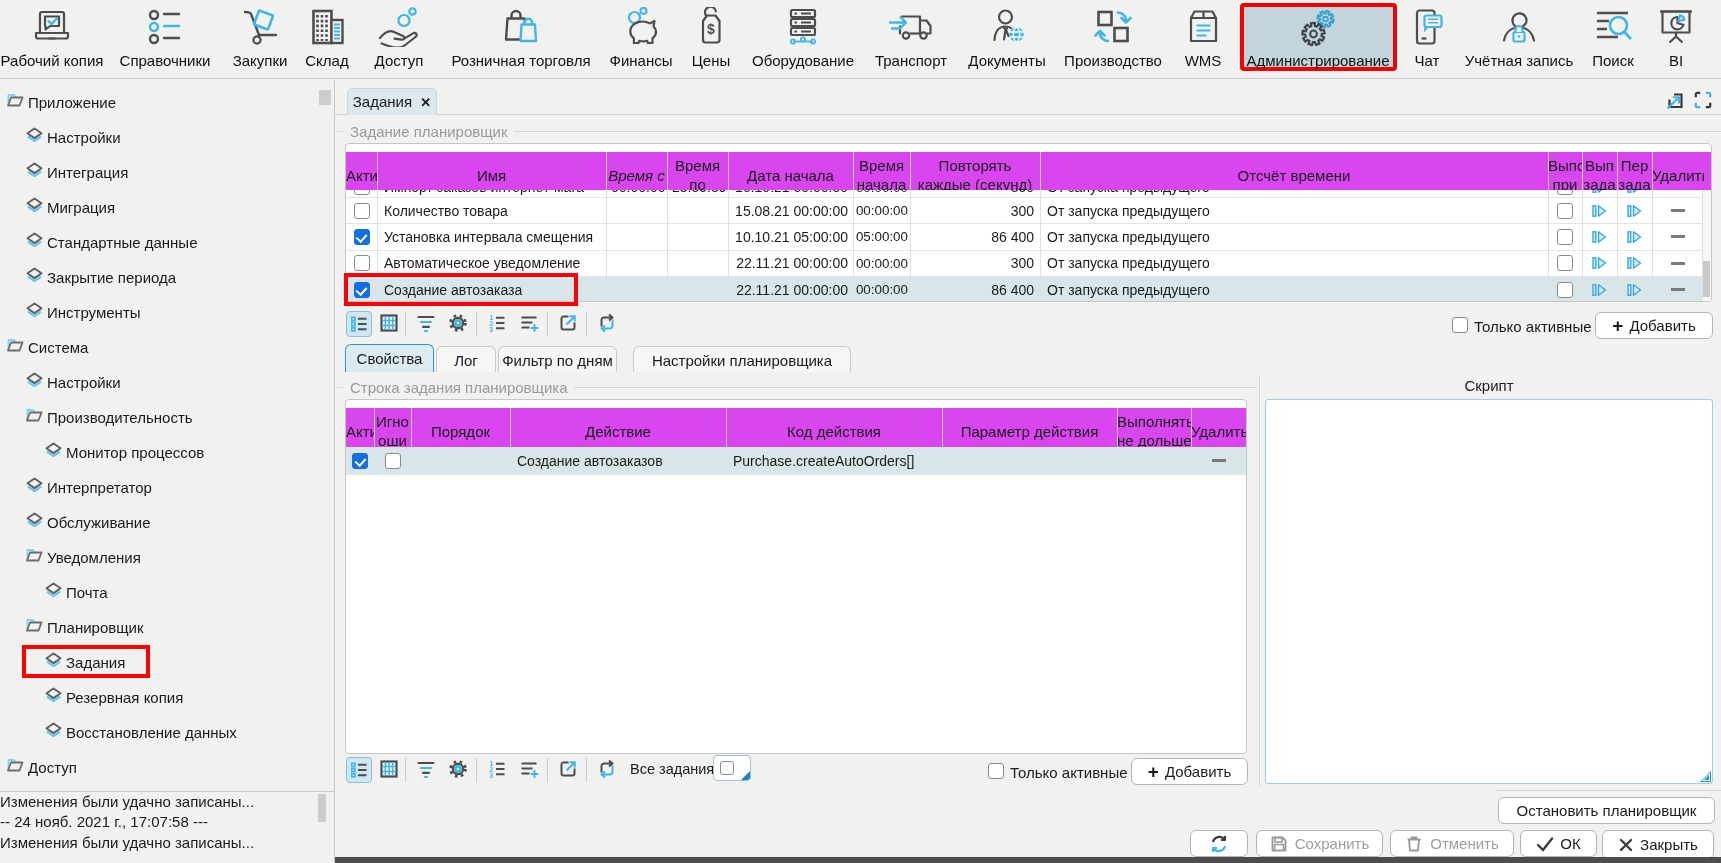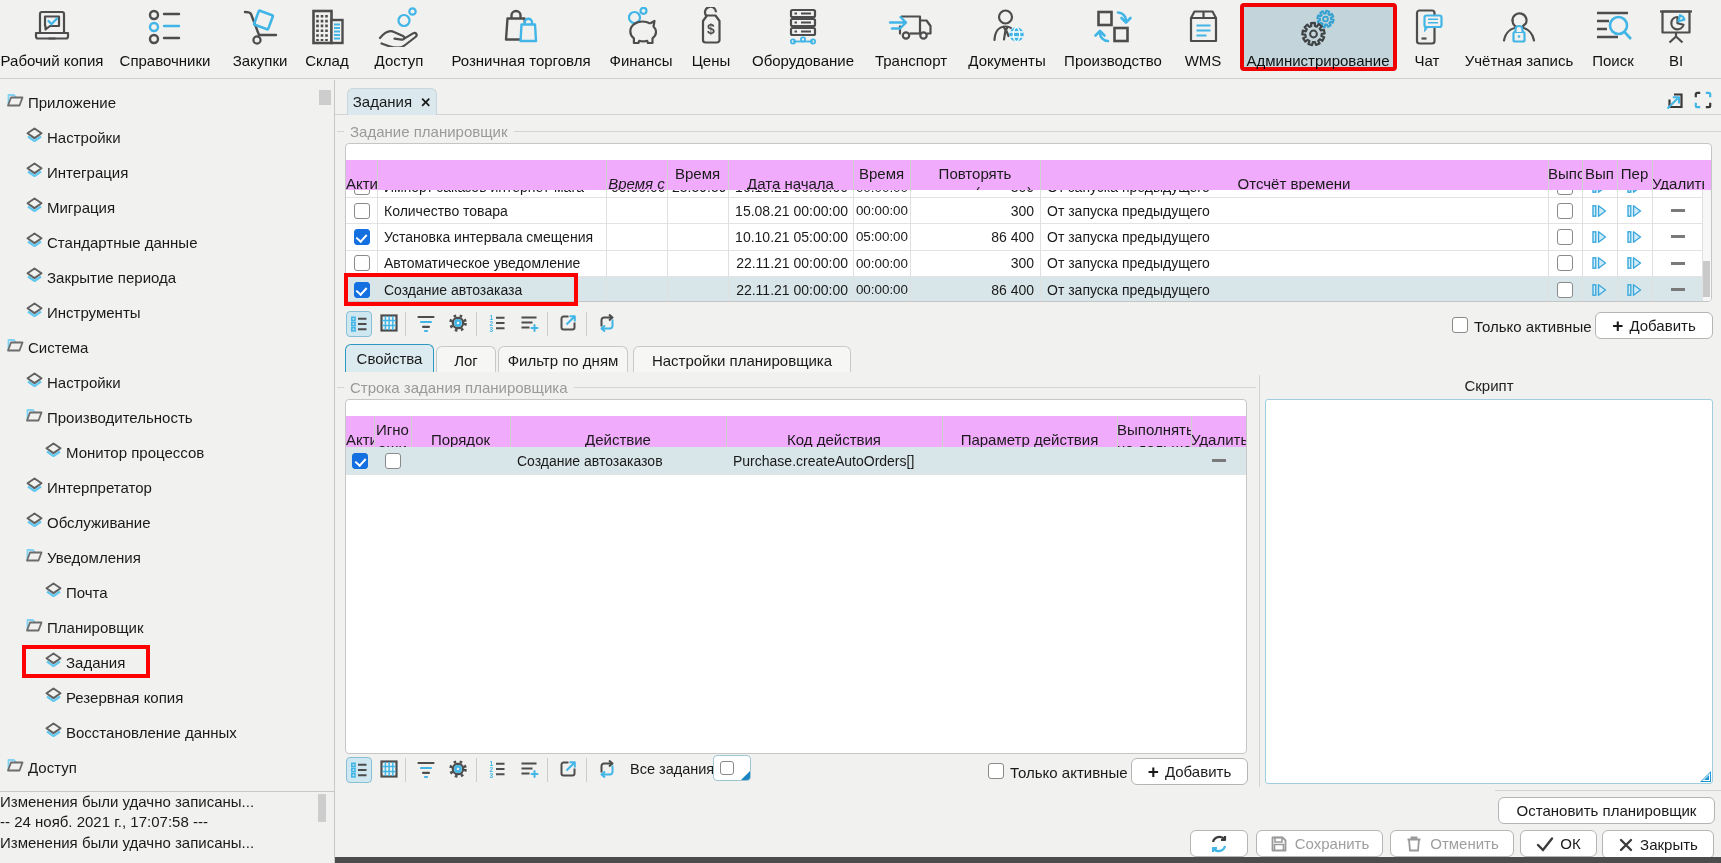--- a/index.html
+++ b/index.html
@@ -31,21 +31,21 @@
 #tabline { position:absolute; left:335px; top:114px; width:1386px; height:1px; background:#d4d4d4; }
 #tab-zadania { position:absolute; left:347px; top:88px; width:90px; height:27px; background:#dbe9ee; border:1px solid #c6d8de; border-bottom:none; border-radius:6px 6px 0 0; font-size:15px; line-height:26px; text-align:center; z-index:2; }
 #tab-zadania b { font-weight:normal; }
 
 
 .legend { position:absolute; font-size:15px; color:#9a9a9a; white-space:nowrap; background:#f1f1f0; padding:0 6px; z-index:2; }
 .legline { position:absolute; height:1px; background:#d4d4d4; }
 
 
 .tbl { position:absolute; background:#fff; border:1px solid #c6c6c6; border-radius:4px; overflow:hidden; }
-.thead { position:absolute; left:0; top:16px; right:0; background:#f0abfc; border-bottom:1px solid #c9c9c9; }
+.thead { position:absolute; left:0; top:8px; right:0; background:#d946ef; border-bottom:1px solid #c9c9c9; }
 .th { position:absolute; top:0; bottom:0; font-size:15px; color:#1a1a1a; overflow:hidden; }
 .th .tx { position:absolute; left:0; right:0; top:50%; transform:translateY(-50%); text-align:center; line-height:19px; white-space:nowrap; }
 .th .sort { position:absolute; right:0px; bottom:0px; width:0; height:0; border-left:8px solid transparent; border-bottom:8px solid #1b84c2; }
 .vline { position:absolute; top:0; bottom:0; width:1px; background:#e0e0e0; }
 .hd-vline { position:absolute; top:0; bottom:0; width:1px; background:#cfcfcf; }
 .row { position:absolute; left:0; right:0; background:#fff; border-bottom:1px solid #e3e3e3; }
 .row.sel { background:#d9e6e9; }
 .cell { position:absolute; top:0; bottom:0; font-size:14px; display:flex; align-items:center; white-space:nowrap; overflow:hidden; }
 .cell.r { justify-content:flex-end; }
 .cell.c { justify-content:center; }
@@ -404,20 +404,24 @@
 </g>
     </svg></div>
 <div class="legline" style="left:337px; top:131px; width:1384px;"></div>
 <div class="legend" style="left:344px; top:123px;">Задание планировщик</div>
 <div class="legline" style="left:337px; top:387px; width:919px;"></div>
 <div class="legend" style="left:344px; top:379px;">Строка задания планировщика</div>
 <div class="tbl" style="left:345px; top:143px; width:1367px; height:159px;">
 <div class="thead" style="height:46px;">
 <div class="th" style="left:0px; width:31px;">
         <div class="tx">Акти</div>
+        <div class="sort"></div>
+      </div>
+<div class="th" style="left:31px; width:229px;">
+        <div class="tx">Имя</div>
         <div class="sort"></div>
       </div>
 <div class="th" style="left:260px; width:61px;font-style:italic;">
         <div class="tx">Время с</div>
         <div class="sort"></div>
       </div>
 <div class="th" style="left:321px; width:61px;">
         <div class="tx">Время<br>по</div>
         <div class="sort"></div>
       </div>
@@ -702,21 +706,21 @@
 <path d="M15.5 6.5 V13 a2.5 2.5 0 0 1 -2.5 2.5 H4.5 m3.5 3 l-3.5 -3 l3.5 -3"></path>
 </g>
         </svg></div>
     </div>
 </div>
 <div class="abs" style="left:1452px; top:317px;"><span class="cb" style=""></span></div>
 <div class="chklabel abs" style="left:1474px; top:318px;">Только активные</div>
 <div class="btn" style="left:1595px; top:312px; width:118px; height:27px;"><span style="font-size:19px; margin-right:6px; font-weight:bold;">+</span>Добавить</div>
 <div class="tab2 sel" style="left:345px; top:344px; width:89px;">Свойства</div>
 <div class="tab2" style="left:436px; top:346px; width:60px; height:26px;">Лог</div>
-<div class="tab2" style="left:498px; top:346px; width:130px; height:26px;">Фильтр по дням</div>
+<div class="tab2" style="left:498px; top:346px; width:119px; height:26px;">Фильтр по дням</div>
 <div class="tab2" style="left:633px; top:346px; width:218px; height:26px;">Настройки планировщика</div>
 <div class="tbl" style="left:345px; top:399px; width:902px; height:355px; border-radius:4px;">
 <div class="thead" style="height:47px;">
 <div class="th" style="left:0px; width:28px;">
         <div class="tx">Акти</div>
         <div class="sort"></div>
       </div>
 <div class="th" style="left:28px; width:37px;">
         <div class="tx">Игно<br>оши</div>
         <div class="sort"></div>

